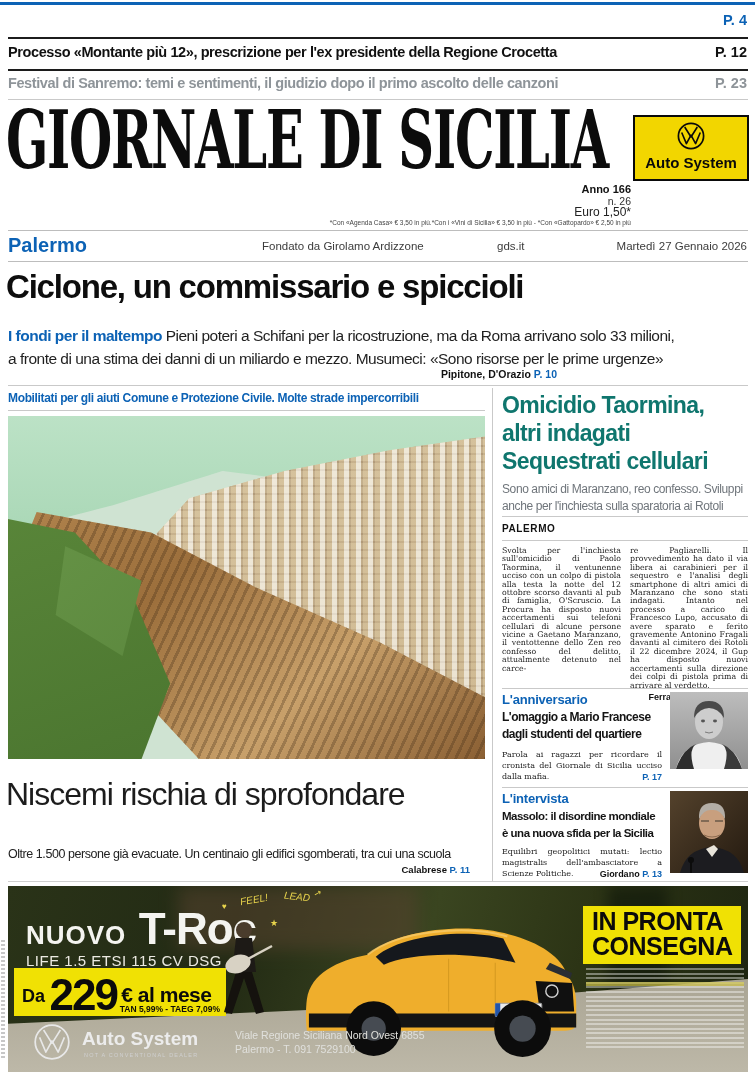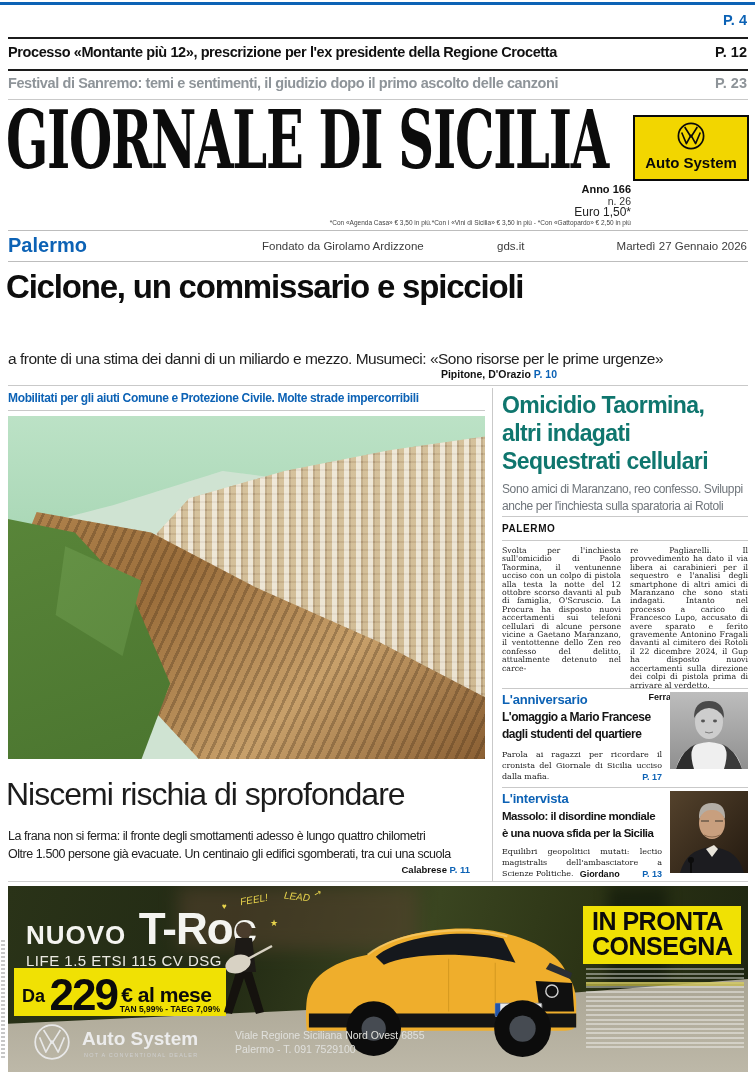--- a/index.html
+++ b/index.html
@@ -57,20 +57,24 @@
   <div class="abs nw" style="right:124px;top:219px;font-size:6.5px;color:#444;">*Con «Agenda Casa» € 3,50 in più.*Con i «Vini di Sicilia» € 3,50 in più - *Con «Gattopardo» € 2,50 in più</div>
 
   <div class="rule" style="top:230px;background:#bdbdbd;"></div>
   <div class="abs" style="left:8px;top:234px;font-size:20px;font-weight:bold;color:#0c62b5;">Palermo</div>
   <div class="abs" style="left:262px;top:240px;font-size:11.5px;color:#3c3c3c;">Fondato da Girolamo Ardizzone</div>
   <div class="abs" style="left:497px;top:240px;font-size:11.5px;color:#3c3c3c;">gds.it</div>
   <div class="abs" style="right:8px;top:240px;font-size:11.5px;color:#3c3c3c;">Martedì 27 Gennaio 2026</div>
   <div class="rule" style="top:261px;background:#bdbdbd;"></div>
 
   <div class="abs nw" style="left:6px;top:268px;font-size:33px;font-weight:800;letter-spacing:-1.2px;color:#0d0d0d;">Ciclone, un commissario e spiccioli</div>
+  <div class="abs nw" style="left:8px;top:327px;font-size:15.5px;letter-spacing:-0.5px;color:#1f1f1f;">
+    <span style="font-weight:bold;color:#0c62b5;">I fondi per il maltempo</span>
+    <span>Pieni poteri a Schifani per la ricostruzione, ma da Roma arrivano solo 33 milioni,</span>
+  </div>
   <div class="abs nw" style="left:8px;top:350px;font-size:15.5px;letter-spacing:-0.5px;color:#1f1f1f;">a fronte di una stima dei danni di un miliardo e mezzo. Musumeci: «Sono risorse per le prime urgenze»</div>
   <div class="abs nw" style="right:198px;top:368px;font-size:10.5px;">
     <span class="byline">Pipitone, D'Orazio</span>
     <span class="blue" style="font-weight:bold;">P. 10</span>
   </div>
 
   <div class="rule" style="top:385px;"></div>
   <div class="abs" style="left:492px;top:388px;width:1px;height:494px;background:#c9c9c9;"></div>
 
   <div class="abs nw" style="left:8px;top:391px;font-size:12px;font-weight:bold;letter-spacing:-0.35px;color:#0c62b5;">Mobilitati per gli aiuti Comune e Protezione Civile. Molte strade impercorribili</div>
@@ -79,21 +83,20 @@
   <div class="abs" style="left:8px;top:416px;width:477px;height:343px;background:#cfe3d2;overflow:hidden;">
     <div class="photo-layer" style="background:linear-gradient(180deg,#bce2c6,#9fd1ad 55%,#8cc49e),repeating-linear-gradient(75deg,rgba(255,255,255,0.18) 0 14px,transparent 14px 30px);background-blend-mode:normal;clip-path:polygon(0 0,100% 0,100% 16%,72% 21%,45% 16%,22% 26%,0 34%);"></div>
     <div class="photo-layer" style="background:repeating-linear-gradient(90deg,rgba(255,255,255,0.55) 0 5px,rgba(140,110,80,0.30) 5px 7px,rgba(205,180,140,0.45) 7px 12px),repeating-linear-gradient(0deg,rgba(120,90,60,0.25) 0 2px,transparent 2px 8px),linear-gradient(160deg,#e2d4b2,#d0bd96);clip-path:polygon(100% 6%,100% 84%,78% 68%,52% 52%,30% 36%,38% 24%,58% 16%,80% 10%);"></div>
     <div class="photo-layer" style="background:repeating-linear-gradient(115deg,rgba(60,40,20,0.28) 0 3px,transparent 3px 9px),linear-gradient(135deg,#b98c54,#9c6f3c 40%,#c8a06a 70%,#8a5f33);clip-path:polygon(6% 28%,30% 34%,52% 50%,78% 66%,100% 82%,100% 100%,40% 100%,16% 64%,2% 42%);"></div>
     <div class="photo-layer" style="background:radial-gradient(circle at 30% 40%,#6f9c46 0 12%,transparent 13%),radial-gradient(circle at 60% 70%,#55823a 0 16%,transparent 17%),linear-gradient(160deg,#5d8a3c,#46702c);clip-path:polygon(0 30%,14% 34%,26% 52%,34% 78%,28% 100%,0 100%);"></div>
     <div class="photo-layer" style="background:linear-gradient(140deg,#6b984a,#4e7a33);clip-path:polygon(12% 38%,28% 48%,24% 70%,10% 58%);"></div>
   </div>
 
 
   <div class="abs nw" style="left:6px;top:776px;font-size:32px;font-weight:400;letter-spacing:-1px;color:#1c1c1c;">Niscemi rischia di sprofondare</div>
-  <div class="abs nw" style="left:8px;top:829px;font-size:12.5px;letter-spacing:-0.45px;color:#222;">La frana non si ferma: il fronte degli smottamenti adesso è lungo quattro chilometri</div>
   <div class="abs nw" style="left:8px;top:847px;font-size:12.5px;letter-spacing:-0.45px;color:#222;">Oltre 1.500 persone già evacuate. Un centinaio gli edifici sgomberati, tra cui una scuola</div>
   <div class="abs nw" style="right:285px;top:864px;font-size:9.5px;">
     <span class="byline">Calabrese</span>
     <span class="blue" style="font-weight:bold;">P. 11</span>
   </div>
 
   <div class="abs" style="left:502px;top:391px;width:248px;font-size:23px;line-height:28px;font-weight:bold;letter-spacing:-0.6px;color:#0f766e;">
     <div class="nw">Omicidio Taormina,</div>
     <div class="nw">altri indagati</div>
     <div class="nw">Sequestrati cellulari</div>
@@ -148,21 +151,21 @@
   <div class="abs" style="left:502px;top:787px;width:246px;height:1px;background:#c9c9c9;"></div>
 
   <div class="sectlbl" style="top:791px;">L'intervista</div>
   <div class="abs" style="left:502px;top:808px;font-size:11.5px;line-height:16.5px;font-weight:bold;letter-spacing:-0.5px;color:#141414;">
     <div class="nw">Massolo: il disordine mondiale</div>
     <div class="nw">è una nuova sfida per la Sicilia</div>
   </div>
   <div class="abs serif" style="left:502px;top:846px;width:160px;font-size:8px;line-height:11px;text-align:justify;color:#222;">Equilibri geopolitici mutati: lectio magistralis dell'ambasciatore a Scienze Politiche.</div>
   <div class="abs nw" style="left:502px;top:869px;width:160px;text-align:right;font-size:9px;">
     <span class="byline">Giordano</span>
-    <span class="blue" style="font-weight:bold;margin-left:20px;">P. 13</span>
+    <span class="blue" style="font-weight:bold;">P. 13</span>
   </div>
 
   <div class="abs" style="left:670px;top:791px;width:78px;height:82px;overflow:hidden;">
     <svg width="78" height="82" viewBox="0 0 78 82">
       <defs>
           <linearGradient id="gM" x1="0" y1="0" x2="1" y2="1">
         <stop offset="0" stop-color="#54422c"></stop>
             <stop offset="1" stop-color="#241a10"></stop>
           </linearGradient>
         </defs>

